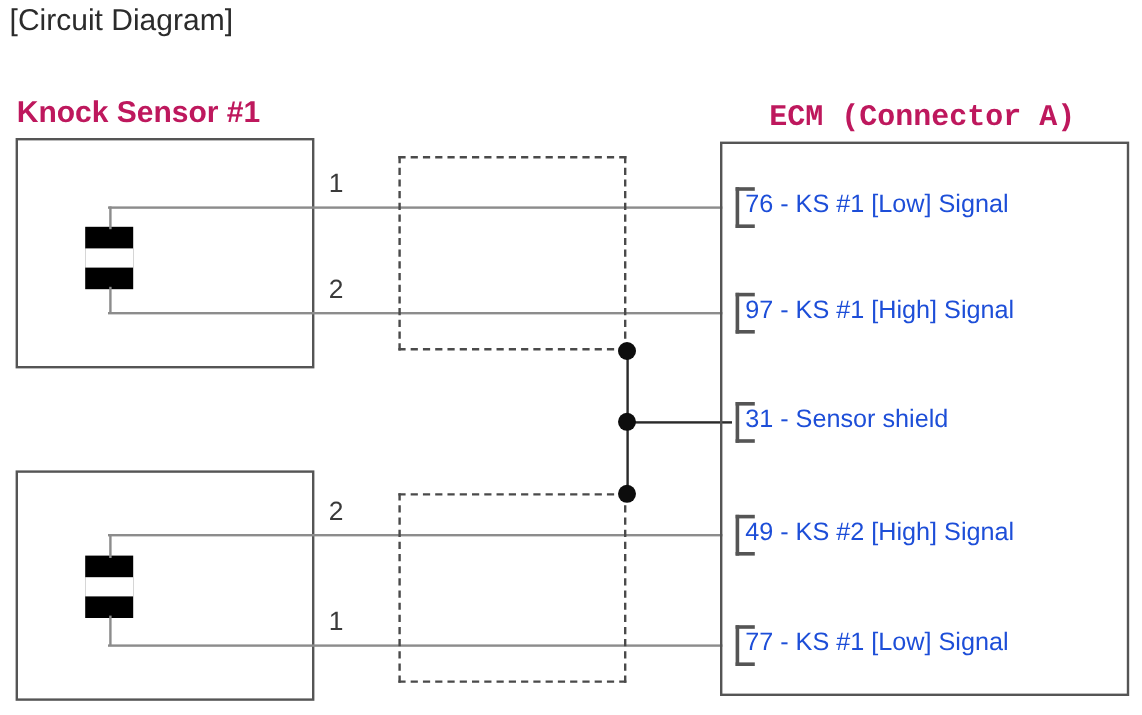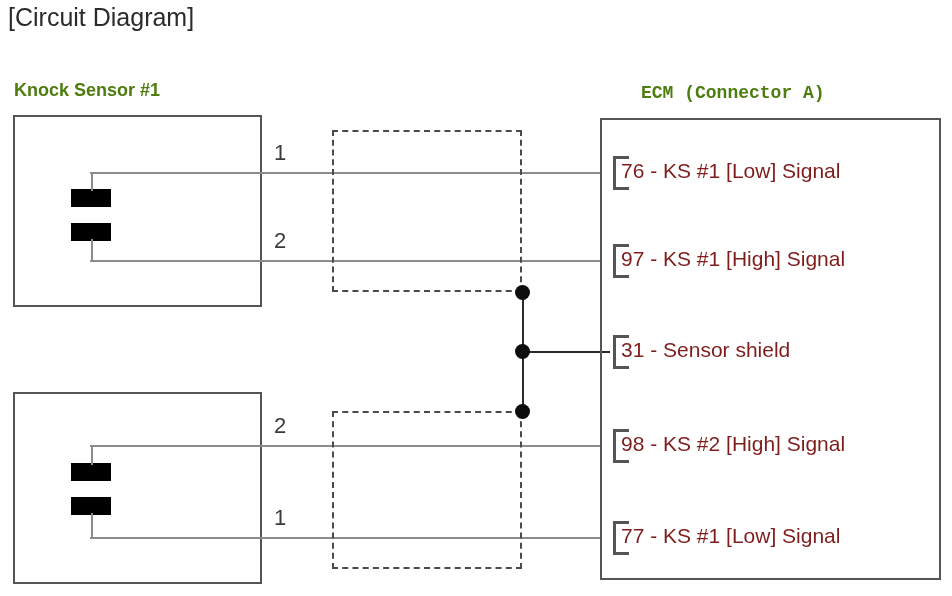--- a/index.html
+++ b/index.html
@@ -24,23 +24,23 @@
     left: 8px;
     top: 3px;
     font-size: 25px;
     font-weight: 400;
     color: #2b2b2b;
     letter-spacing: 0px;
     white-space: nowrap;
   }
   .block-title {
     position: absolute;
-    font-size: 18px;
+    font-size: 25px;
     font-weight: bold;
-    color: #4d7c0f;
+    color: #be185d;
     white-space: nowrap;
   }
   .box {
     position: absolute;
     border: 2px solid #555555;
     background: transparent;
     box-sizing: border-box;
   }
   .dashed-box {
     position: absolute;
@@ -103,21 +103,21 @@
     height: 34px;
     border-left: 3px solid #555555;
     border-top: 3px solid #555555;
     border-bottom: 3px solid #555555;
     box-sizing: border-box;
   }
   .pin-label {
     position: absolute;
     font-size: 21px;
     font-weight: 400;
-    color: #7f1d1d;
+    color: #1d4ed8;
     white-space: nowrap;
   }
 </style>
 </head>
 <body>
 
 <div id="canvas">
 
   <div class="title">[Circuit Diagram]</div>
 
@@ -167,18 +167,18 @@
   <div class="terminal" style="left:613px; top:156px;"></div>
   <div class="pin-label" style="left:621px; top:159px;">76 - KS #1 [Low] Signal</div>
 
   <div class="terminal" style="left:613px; top:244px;"></div>
   <div class="pin-label" style="left:621px; top:247px;">97 - KS #1 [High] Signal</div>
 
   <div class="terminal" style="left:613px; top:335px;"></div>
   <div class="pin-label" style="left:621px; top:338px;">31 - Sensor shield</div>
 
   <div class="terminal" style="left:613px; top:429px;"></div>
-  <div class="pin-label" style="left:621px; top:432px;">98 - KS #2 [High] Signal</div>
+  <div class="pin-label" style="left:621px; top:432px;">49 - KS #2 [High] Signal</div>
 
   <div class="terminal" style="left:613px; top:521px;"></div>
   <div class="pin-label" style="left:621px; top:524px;">77 - KS #1 [Low] Signal</div>
 
 </div>
 
 </body></html>

